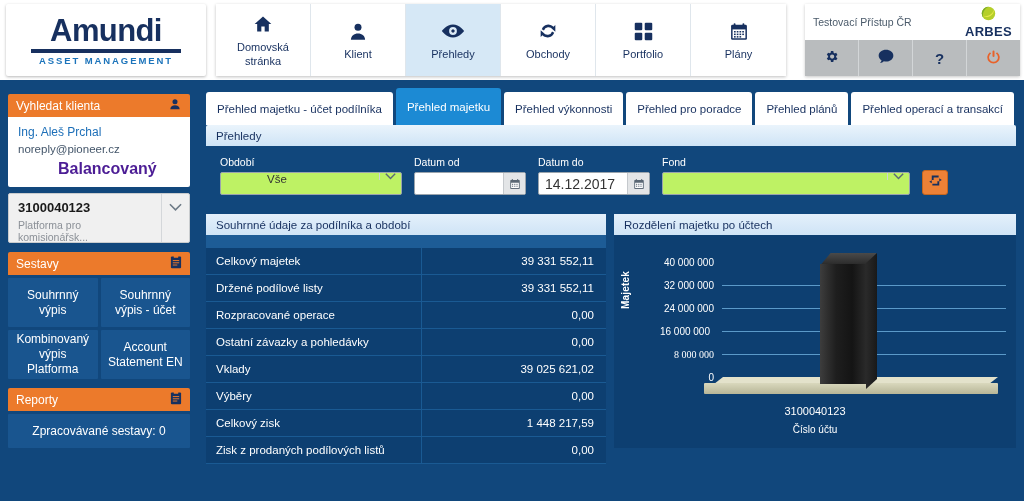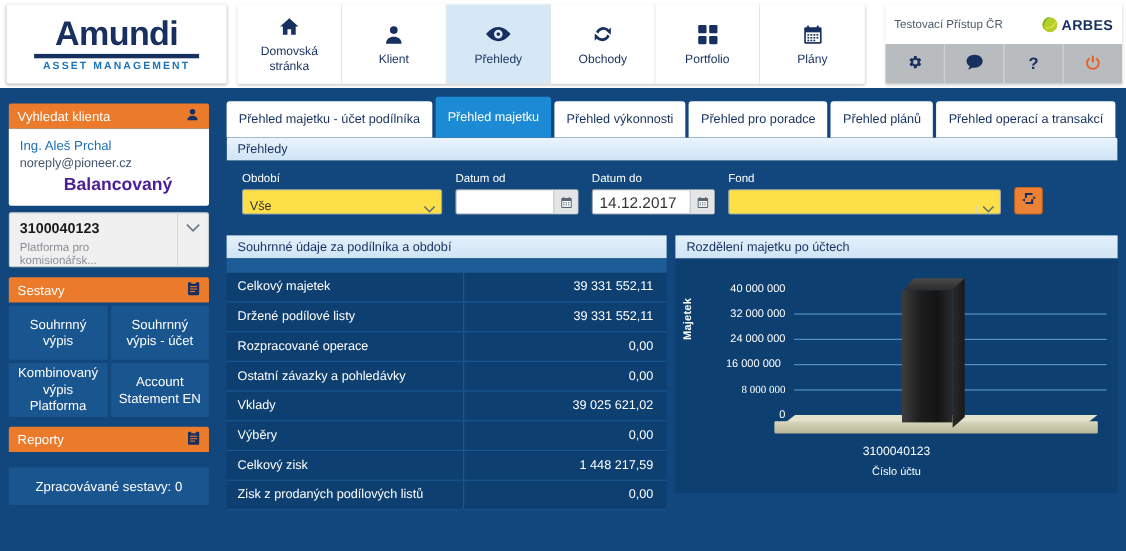--- a/index.html
+++ b/index.html
@@ -57,21 +57,21 @@
     width: 215px; height: 72px;
     display: flex; flex-direction: column;
     box-shadow: 0 1px 3px rgba(0,0,0,.22);
     background: #fff;
   }
   .userrow {
     height: 36px; display: flex; align-items: center; justify-content: space-between;
     padding: 0 8px; background: #fff;
   }
   .username { font-size: 10.5px; color: #4a5a6a; }
-  .arbes { display: flex; align-items: center; gap: 3px; }
+  .arbes { display: flex; align-items: center; gap: 3px; flex-direction: column; }
   .arbes-txt { font-size: 13px; font-weight: bold; color: #17305f; letter-spacing: .3px; }
   .utilrow { height: 36px; display: flex; }
   .utilbtn {
     flex: 1; display: flex; align-items: center; justify-content: center;
     background: #b9bcbe; border-right: 1px solid #d3d6d8; cursor: pointer;
     color: #17305f; font-size: 15px; font-weight: bold;
   }
   .utilbtn:last-child { border-right: none; }
   .utilbtn svg { fill: #17305f; }
   .utilbtn.power svg { fill: #e8622a; }
@@ -112,21 +112,21 @@
   .btngrid { display: flex; flex-wrap: wrap; gap: 3px; margin-top: 3px; }
   .gridbtn {
     width: calc(50% - 1.5px); height: 49px;
     background: #19558f; color: #fff; font-size: 12px;
     display: flex; align-items: center; justify-content: center; text-align: center;
     line-height: 1.25; padding: 2px 4px; cursor: pointer; border-radius: 1px;
   }
   .reportrow {
     background: #19558f; color: #fff; font-size: 12px;
     height: 34px; display: flex; align-items: center; justify-content: center;
-    margin-top: 14px; border-radius: 1px;
+    margin-top: 3px; border-radius: 1px;
   }
 
   
   .main { position: absolute; left: 206px; top: 88px; right: 8px; bottom: 0; }
 
   .tabs { display: flex; align-items: flex-end; gap: 3px; height: 37px; }
   .tab {
     background: #fff; color: #17305f; font-size: 11.5px;
     height: 33px; display: flex; align-items: center; padding: 0 11px;
     border-radius: 3px 3px 0 0; cursor: pointer; white-space: nowrap;
@@ -141,22 +141,22 @@
   }
   .panel-head.wide { background: linear-gradient(to bottom, #eaf4fc 0%, #cfe4f6 100%); }
 
   .filterbar {
     background: #11477c; padding: 10px 12px 12px 14px;
     display: flex; align-items: flex-end; gap: 12px;
   }
   .field { display: flex; flex-direction: column; }
   .flabel { color: #fff; font-size: 10.5px; margin-bottom: 4px; }
   .selbox {
-    height: 23px; background: #fde047; border: 1px solid #9aa4ad;
-    display: flex; align-items: flex-end; border-radius: 2px; cursor: pointer;
+    height: 23px; background: #bef264; border: 1px solid #9aa4ad;
+    display: flex; align-items: flex-start; border-radius: 2px; cursor: pointer; padding-left: 40px;
   }
   .selbox .val { flex: 1; font-size: 11.5px; color: #333; padding: 0 6px; }
   .selbox .carr {
     width: 22px; display: flex; align-items: center; justify-content: center;
     border-left: 1px solid #cdd3d8;
   }
   .datebox {
     height: 23px; background: #fff; border: 1px solid #9aa4ad;
     display: flex; align-items: center; border-radius: 2px;
   }

